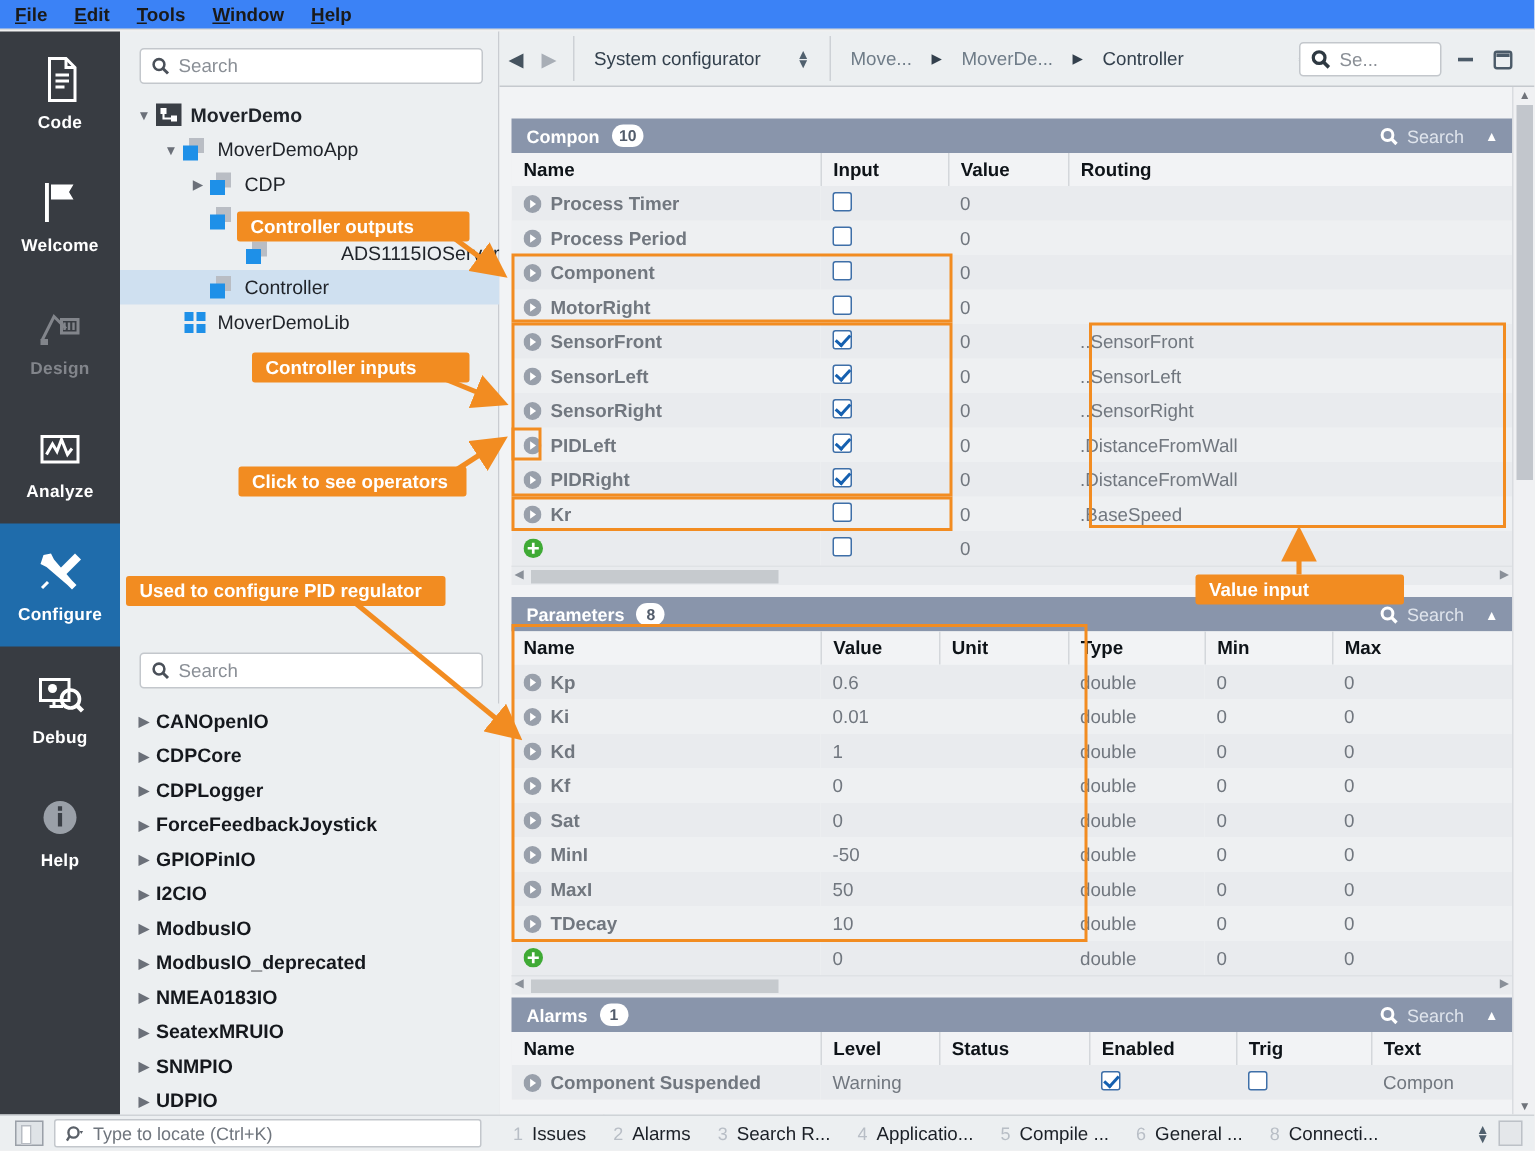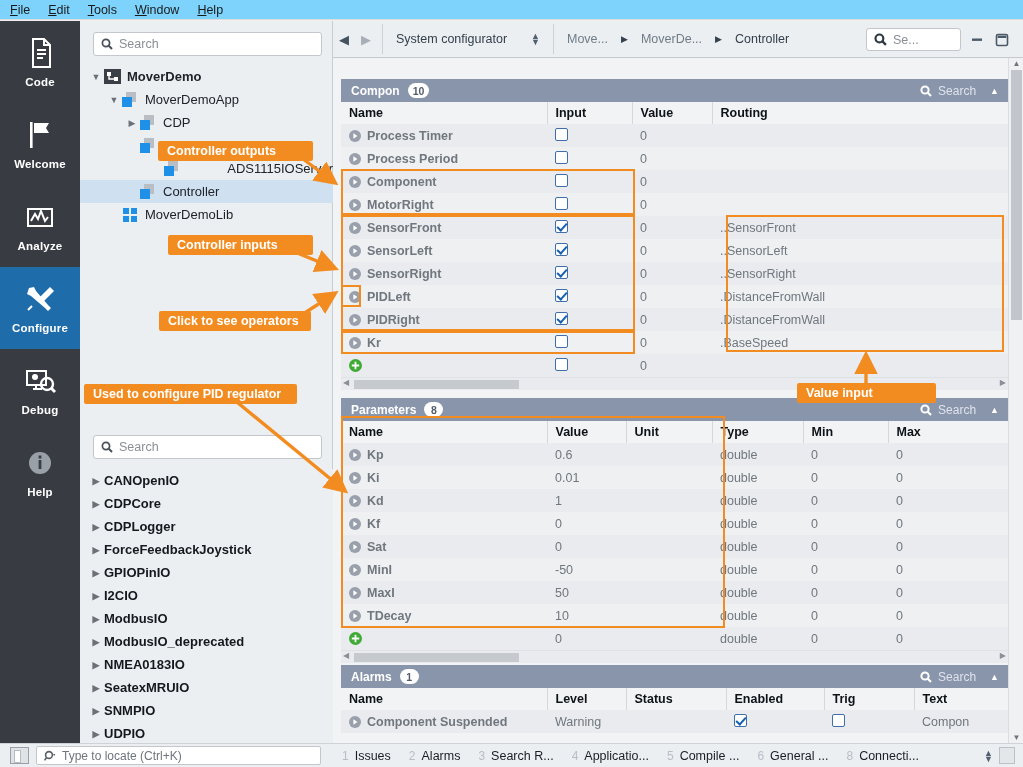--- a/index.html
+++ b/index.html
@@ -10,23 +10,24 @@
     font-family: "Liberation Sans", sans-serif;
     font-size: 12px;
     background: #f0f0f0;
     color: #1f2d3d;
   }
   #app { position: relative; width: 1023px; height: 767px; }
 
   
   .menubar {
     position: absolute; top: 0; left: 0; width: 1023px; height: 20px;
-    background: #7dd3fc; display: flex; align-items: center;
+    background: #3b82f6; display: flex; align-items: center;
     padding-left: 8px; gap: 14px;
     border-bottom: 1px solid #dcdcdc;
+    font-weight: bold;
   }
   .menu-item { font-size: 12.5px; color: #1a1a1a; cursor: default; padding: 0 2px; }
   .menu-item u { text-decoration: underline; }
 
   
   .rail {
     position: absolute; top: 21px; left: 0; width: 80px; height: 725px;
     background: #383c42;
   }
   .rail-btn {
@@ -230,20 +231,31 @@
       <span class="rail-label">Code</span>
     </div>
     <div class="rail-btn">
       <span class="rail-ico">
           <svg viewBox="0 0 34 32">
             <rect x="7" y="3" width="2.6" height="26" fill="#fff"></rect>
             <path d="M11 4 h15 l-3 5 3 5 h-15 z" fill="#fff"></path>
           </svg>
         </span>
       <span class="rail-label">Welcome</span>
+    </div>
+    <div class="rail-btn disabled">
+      <span class="rail-ico">
+          <svg viewBox="0 0 34 32">
+            <path d="M5 26 L13 10 L21 18" fill="none" stroke="#82858b" stroke-width="2"></path>
+            <rect x="18" y="12" width="11" height="9" fill="none" stroke="#82858b" stroke-width="2"></rect>
+            <path d="M20 14v5M23 14v5M26 14v5" stroke="#82858b" stroke-width="1.6"></path>
+            <rect x="4" y="25" width="5" height="4" fill="#82858b"></rect>
+          </svg>
+        </span>
+      <span class="rail-label">Design</span>
     </div>
     <div class="rail-btn">
       <span class="rail-ico">
           <svg viewBox="0 0 34 32">
             <rect x="5" y="8" width="24" height="17" fill="none" stroke="#fff" stroke-width="2"></rect>
             <path d="M8 20 l4-7 3 5 3-8 4 10 3-4" fill="none" stroke="#fff" stroke-width="2"></path>
           </svg>
         </span>
       <span class="rail-label">Analyze</span>
     </div>

